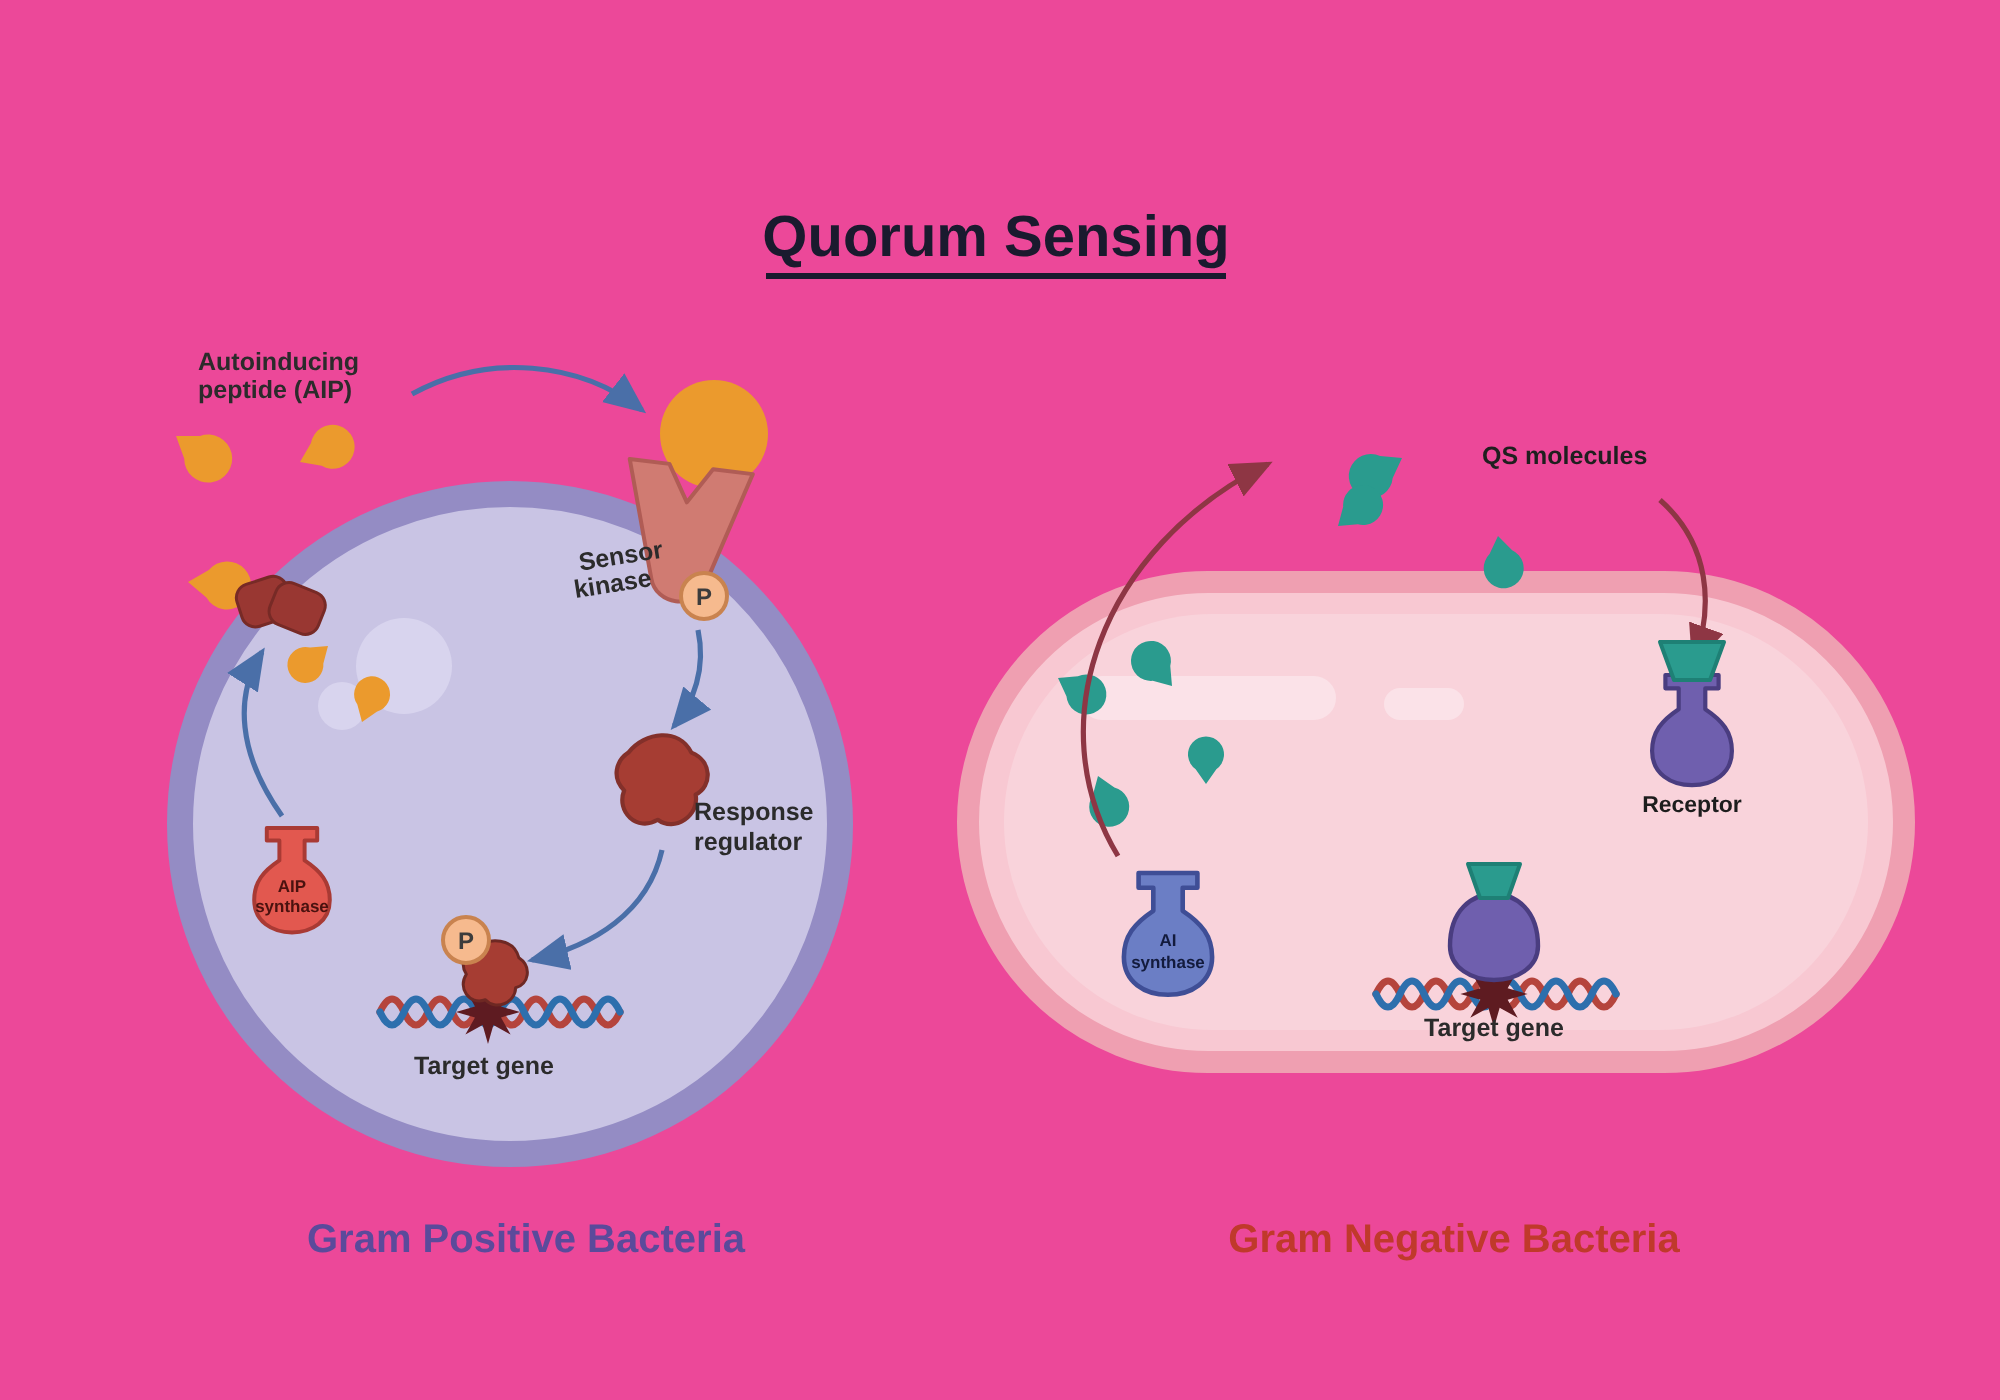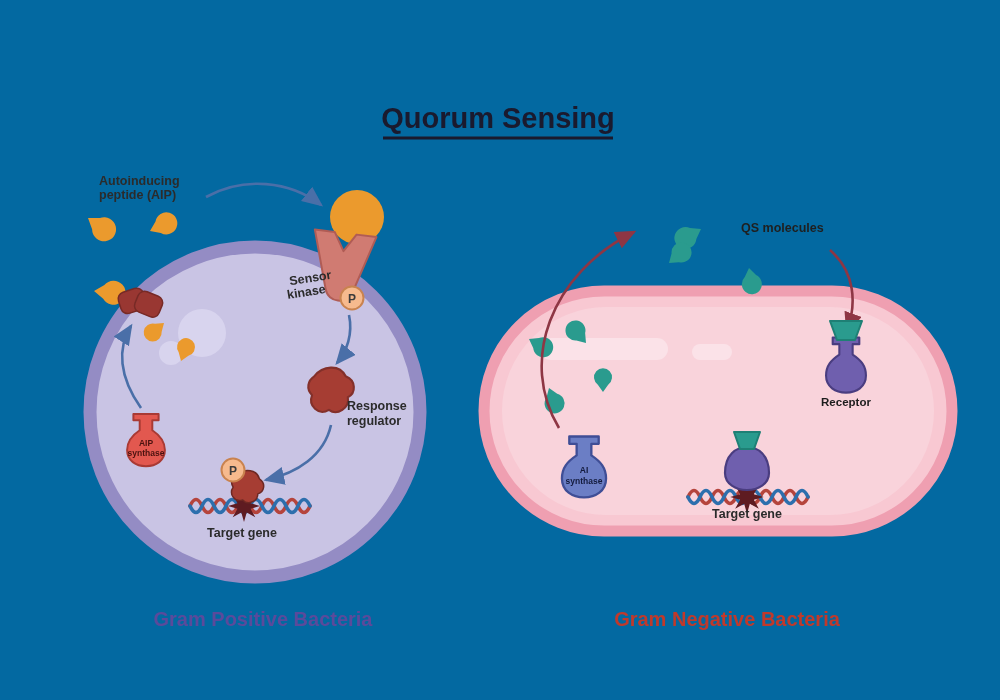--- a/index.html
+++ b/index.html
@@ -1,16 +1,16 @@
 <!DOCTYPE html>
 <html><head>
 <meta charset="utf-8">
 <style>
   html,body { margin:0; padding:0; background:#ffffff; }
-  #stage { position:relative; width:1000px; height:700px; background:#0369a1; overflow:hidden; }
+  #stage { position:relative; width:1000px; height:700px; background:#ec4899; overflow:hidden; }
   svg { display:block; }
   .t-title   { font:700 29px "Liberation Sans", sans-serif; }
   .t-heading { font:700 20px "Liberation Sans", sans-serif; }
   .t-label   { font:700 12.5px "Liberation Sans", sans-serif; }
   .t-mid     { font:700 11.5px "Liberation Sans", sans-serif; }
   .t-small   { font:700 8.5px "Liberation Sans", sans-serif; }
   .t-p       { font:700 12px "Liberation Sans", sans-serif; }
 </style>
 </head>
 <body>

